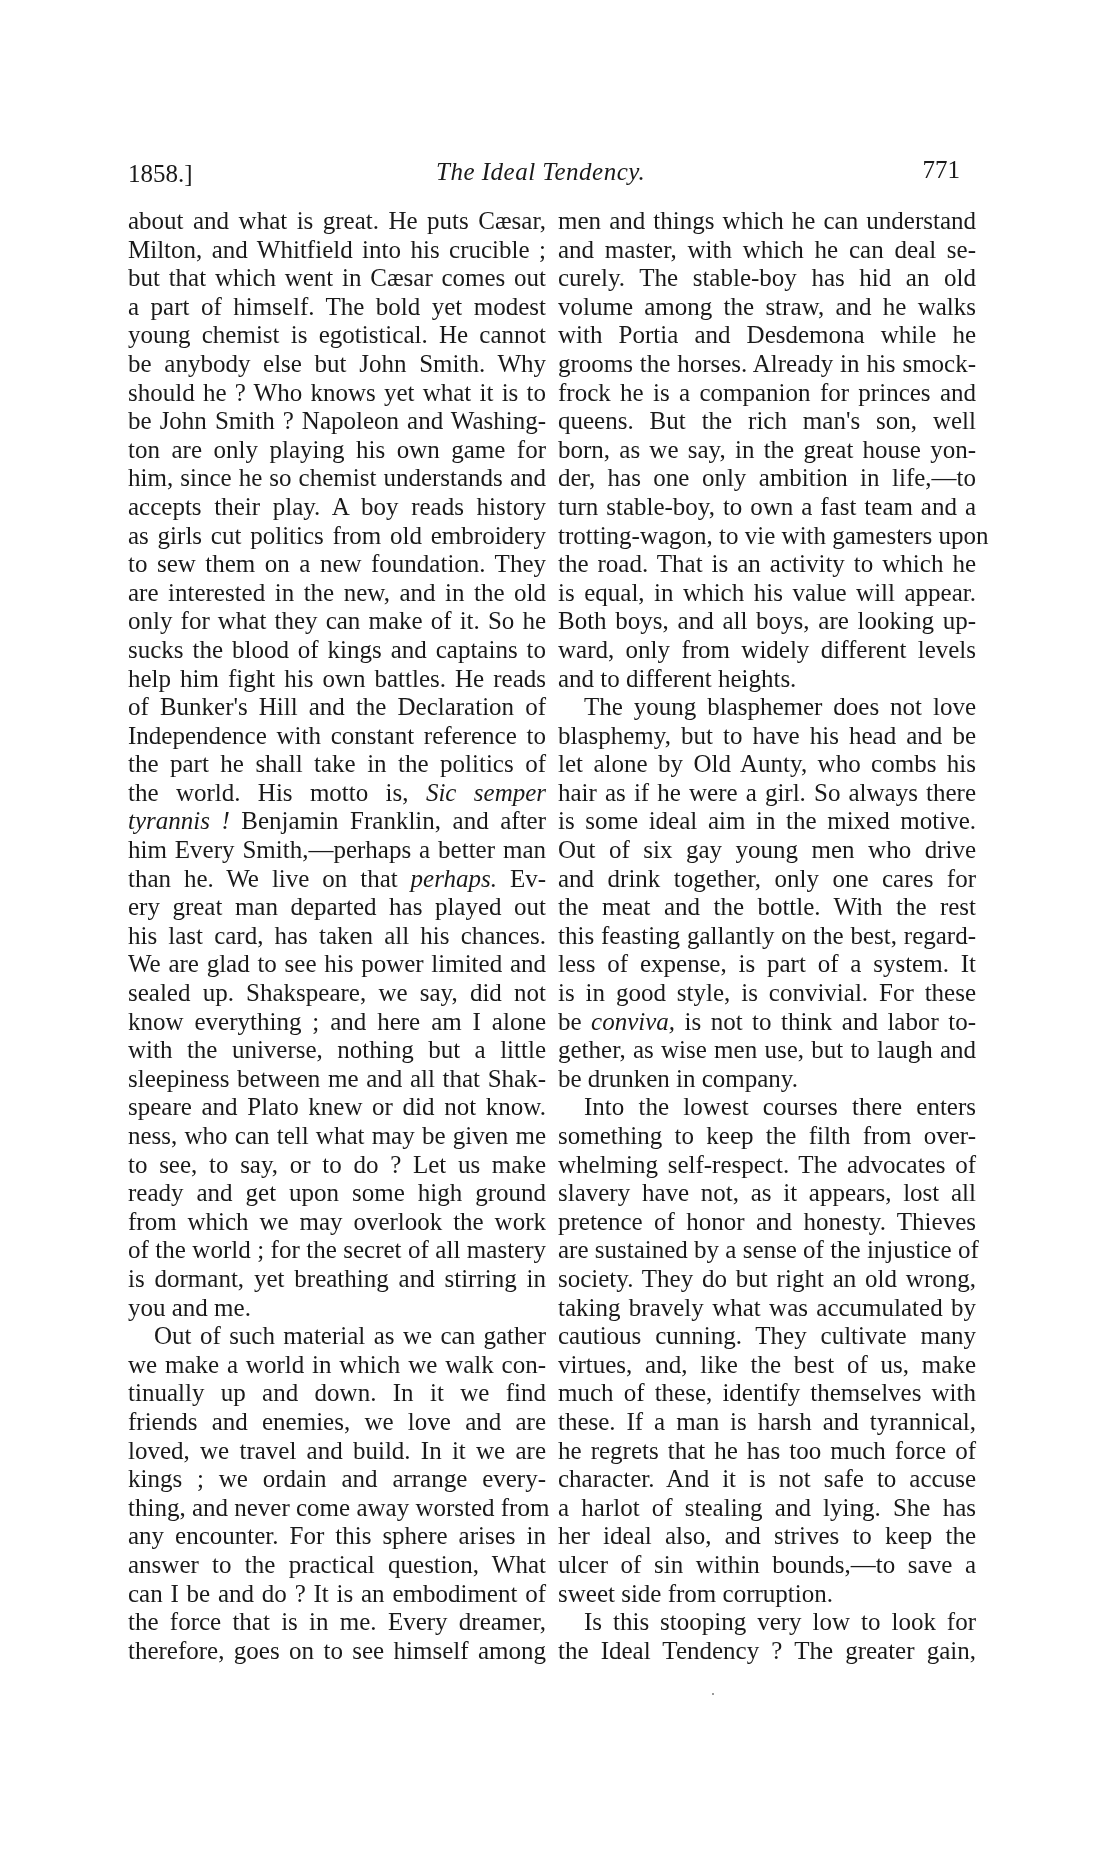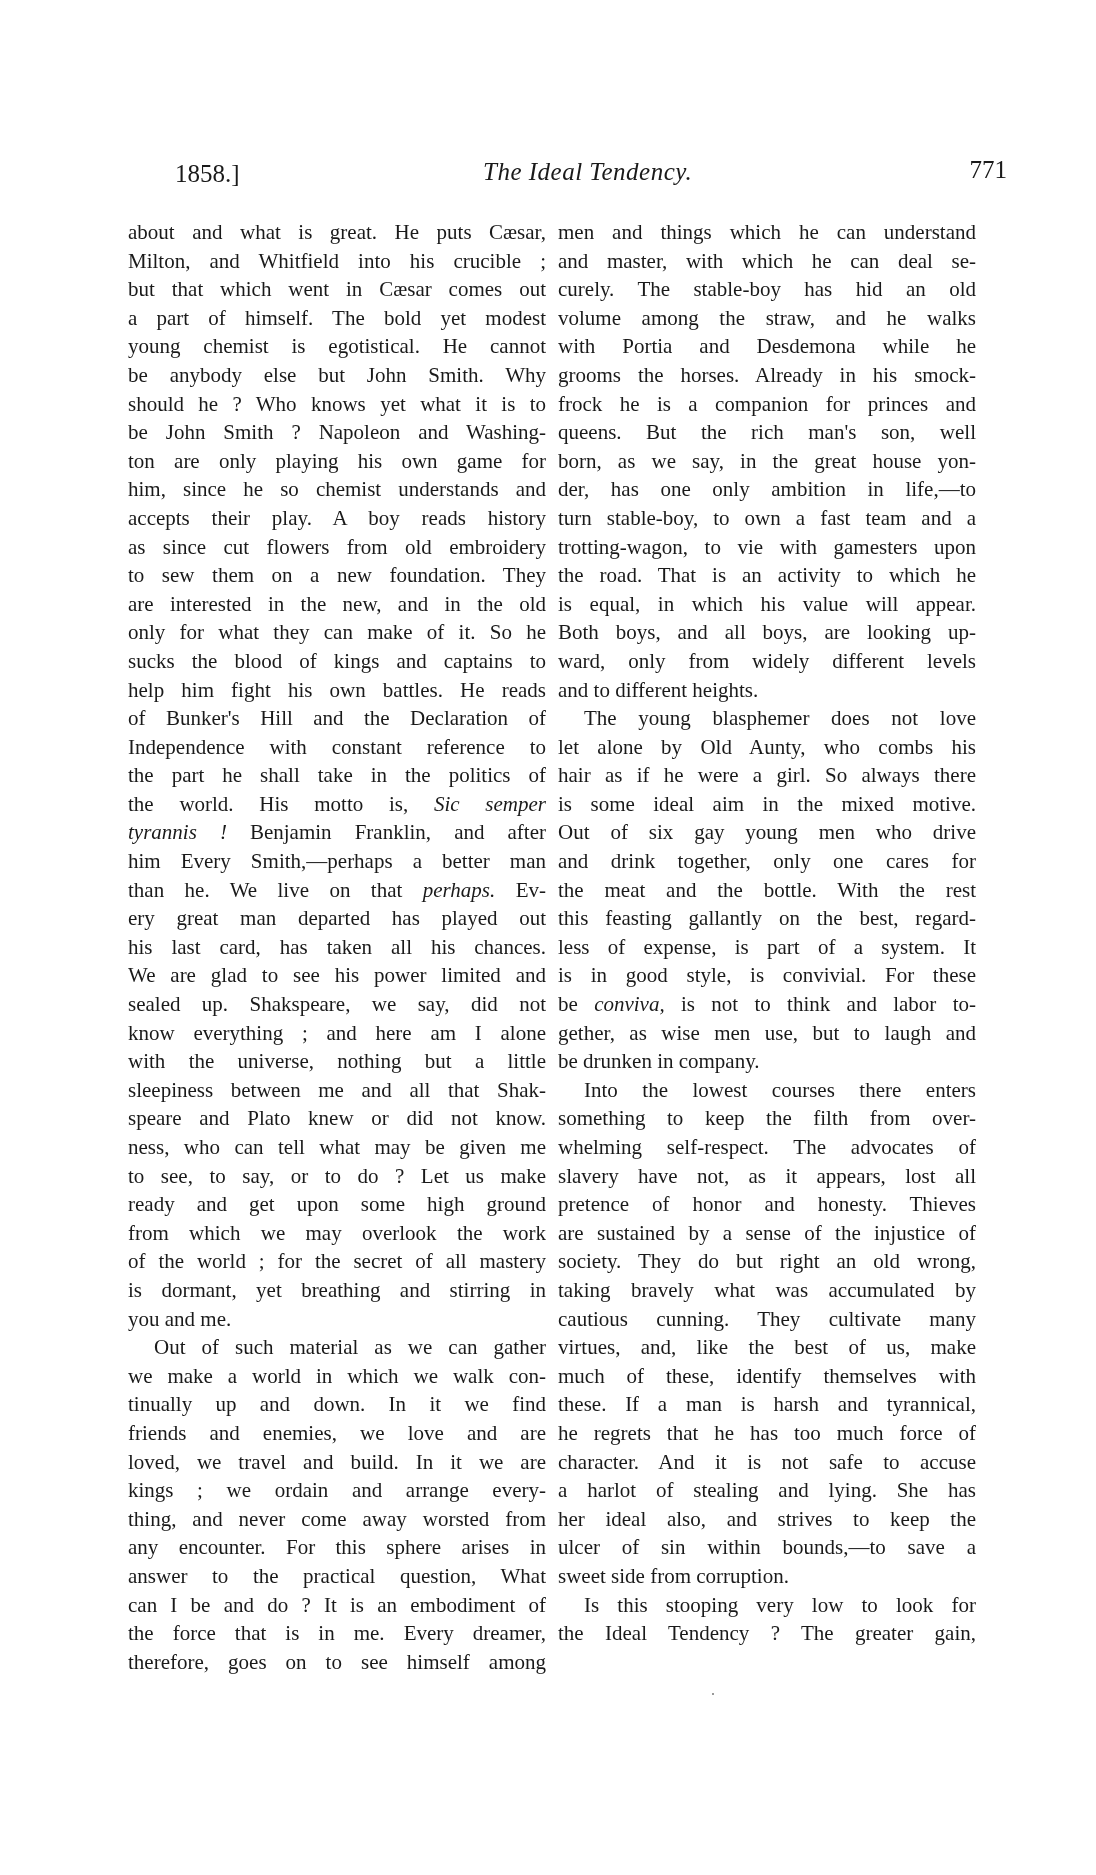--- a/index.html
+++ b/index.html
@@ -21,44 +21,43 @@
       width: 1096px;
       height: 1875px;
     }
     .running-head {
       position: absolute;
       top: 158px;
       left: 128px;
       width: 832px;
       height: 34px;
       font-size: 25px;
-      margin-left: 47px;
     }
     .rh-year {
       position: absolute;
       left: 0;
       top: 2px;
     }
     .rh-title {
       position: absolute;
       left: 308px;
       top: 0;
       font-style: italic;
       letter-spacing: 0.5px;
     }
     .rh-page {
       position: absolute;
       right: 0;
       top: -2px;
     }
     .column {
       position: absolute;
-      top: 218px;
+      top: 207px;
       width: 418px;
-      font-size: 21px;
+      font-size: 25px;
       line-height: 28.6px;
     }
     .col-left { left: 128px; }
     .col-right { left: 558px; }
     .line {
       display: block;
       height: 28.6px;
       white-space: nowrap;
       text-align: justify;
       text-align-last: justify;
@@ -95,21 +94,21 @@
       <span class="line"><span>Milton, and Whitfield into his crucible ;</span></span>
       <span class="line"><span>but that which went in Cæsar comes out</span></span>
       <span class="line"><span>a part of himself. The bold yet modest</span></span>
       <span class="line"><span>young chemist is egotistical. He cannot</span></span>
       <span class="line"><span>be anybody else but John Smith. Why</span></span>
       <span class="line"><span>should he ? Who knows yet what it is to</span></span>
       <span class="line"><span>be John Smith ? Napoleon and Washing-</span></span>
       <span class="line"><span>ton are only playing his own game for</span></span>
       <span class="line"><span>him, since he so chemist understands and</span></span>
       <span class="line"><span>accepts their play. A boy reads history</span></span>
-      <span class="line"><span>as since cut flowers from old embroidery</span></span>
+      <span class="line"><span>as girls cut politics from old embroidery</span></span>
       <span class="line"><span>to sew them on a new foundation. They</span></span>
       <span class="line"><span>are interested in the new, and in the old</span></span>
       <span class="line"><span>only for what they can make of it. So he</span></span>
       <span class="line"><span>sucks the blood of kings and captains to</span></span>
       <span class="line"><span>help him fight his own battles. He reads</span></span>
       <span class="line"><span>of Bunker's Hill and the Declaration of</span></span>
       <span class="line"><span>Independence with constant reference to</span></span>
       <span class="line"><span>the part he shall take in the politics of</span></span>
       <span class="line"><span>the world. His motto is, </span><em>Sic semper</em></span>
       <span class="line"><em>tyrannis !</em><span> Benjamin Franklin, and after</span></span>
@@ -155,20 +154,21 @@
       <span class="line"><span>born, as we say, in the great house yon-</span></span>
       <span class="line"><span>der, has one only ambition in life,—to</span></span>
       <span class="line"><span>turn stable-boy, to own a fast team and a</span></span>
       <span class="line"><span>trotting-wagon, to vie with gamesters upon</span></span>
       <span class="line"><span>the road. That is an activity to which he</span></span>
       <span class="line"><span>is equal, in which his value will appear.</span></span>
       <span class="line"><span>Both boys, and all boys, are looking up-</span></span>
       <span class="line"><span>ward, only from widely different levels</span></span>
       <span class="line last"><span>and to different heights.</span></span>
       <span class="line indent"><span>The young blasphemer does not love</span></span>
+      <span class="line"><span>blasphemy, but to have his head and be</span></span>
       <span class="line"><span>let alone by Old Aunty, who combs his</span></span>
       <span class="line"><span>hair as if he were a girl. So always there</span></span>
       <span class="line"><span>is some ideal aim in the mixed motive.</span></span>
       <span class="line"><span>Out of six gay young men who drive</span></span>
       <span class="line"><span>and drink together, only one cares for</span></span>
       <span class="line"><span>the meat and the bottle. With the rest</span></span>
       <span class="line"><span>this feasting gallantly on the best, regard-</span></span>
       <span class="line"><span>less of expense, is part of a system. It</span></span>
       <span class="line"><span>is in good style, is convivial. For these</span></span>
       <span class="line"><span>be </span><em>conviva,</em><span> is not to think and labor to-</span></span>

